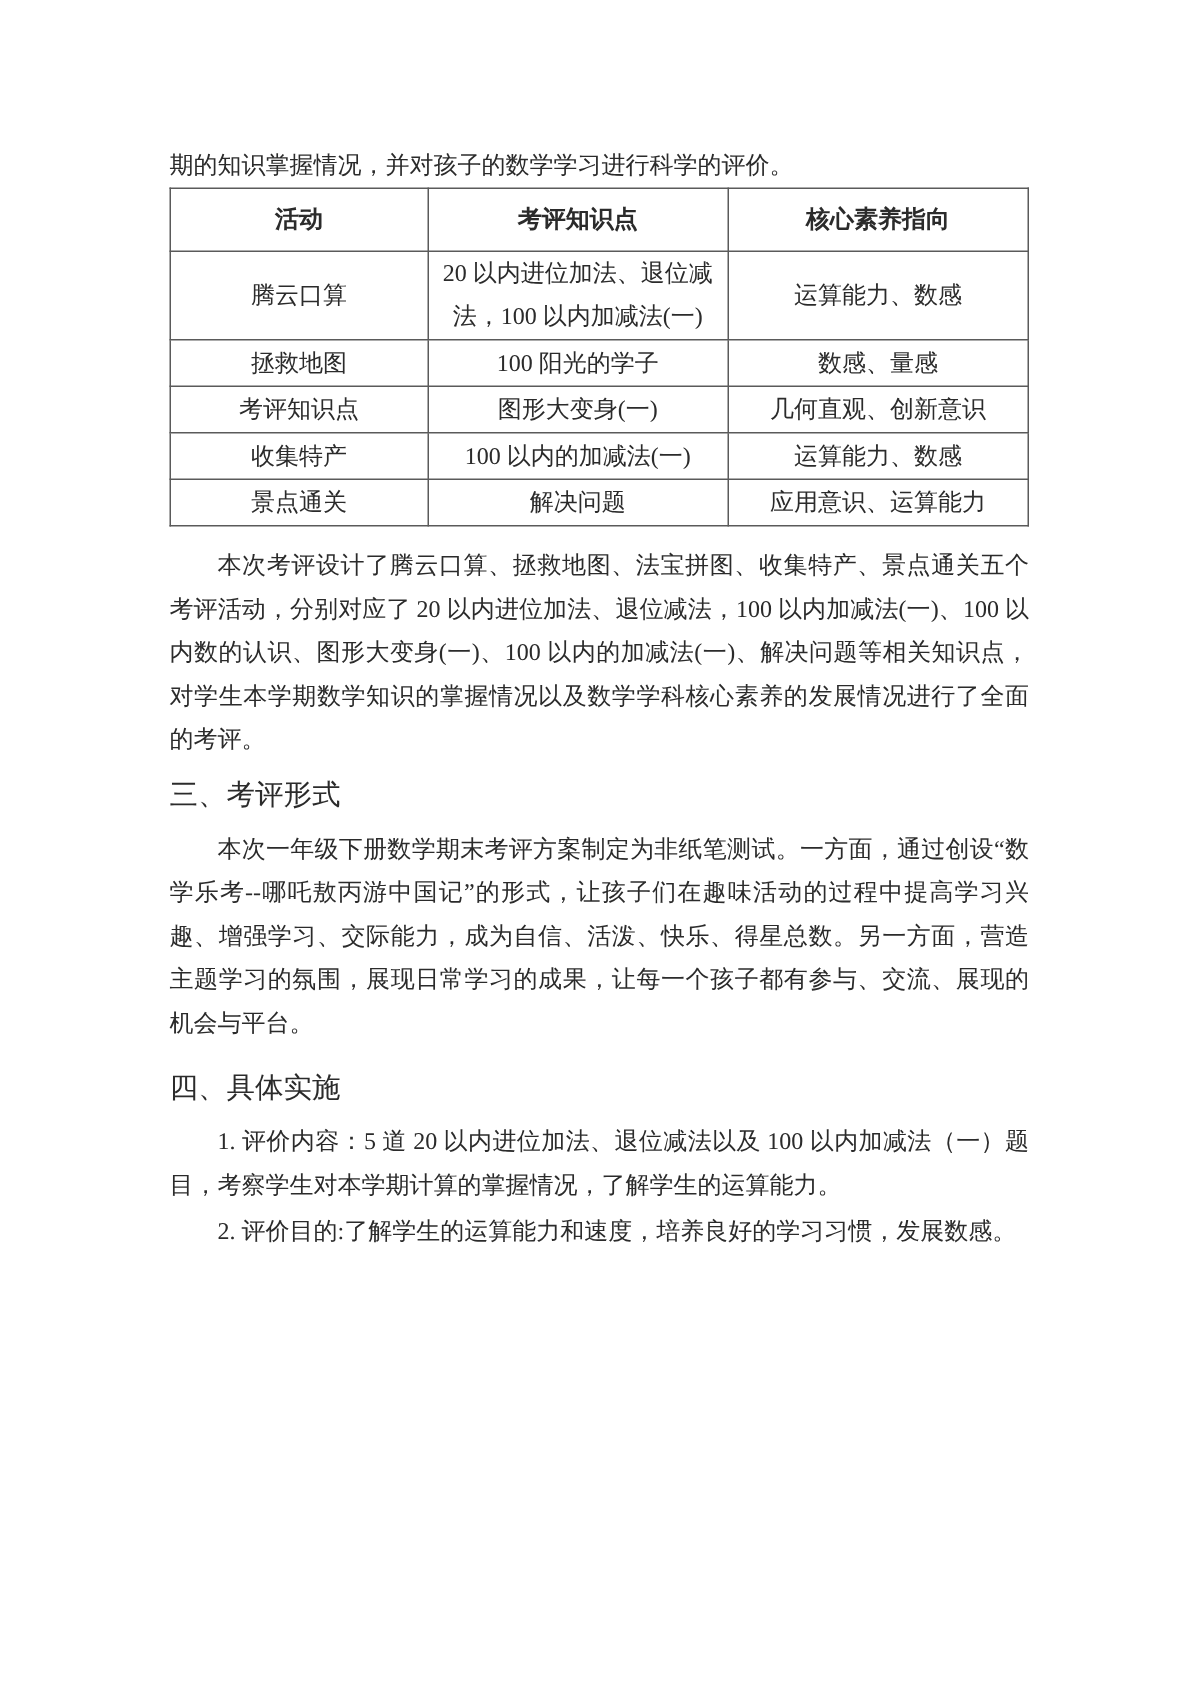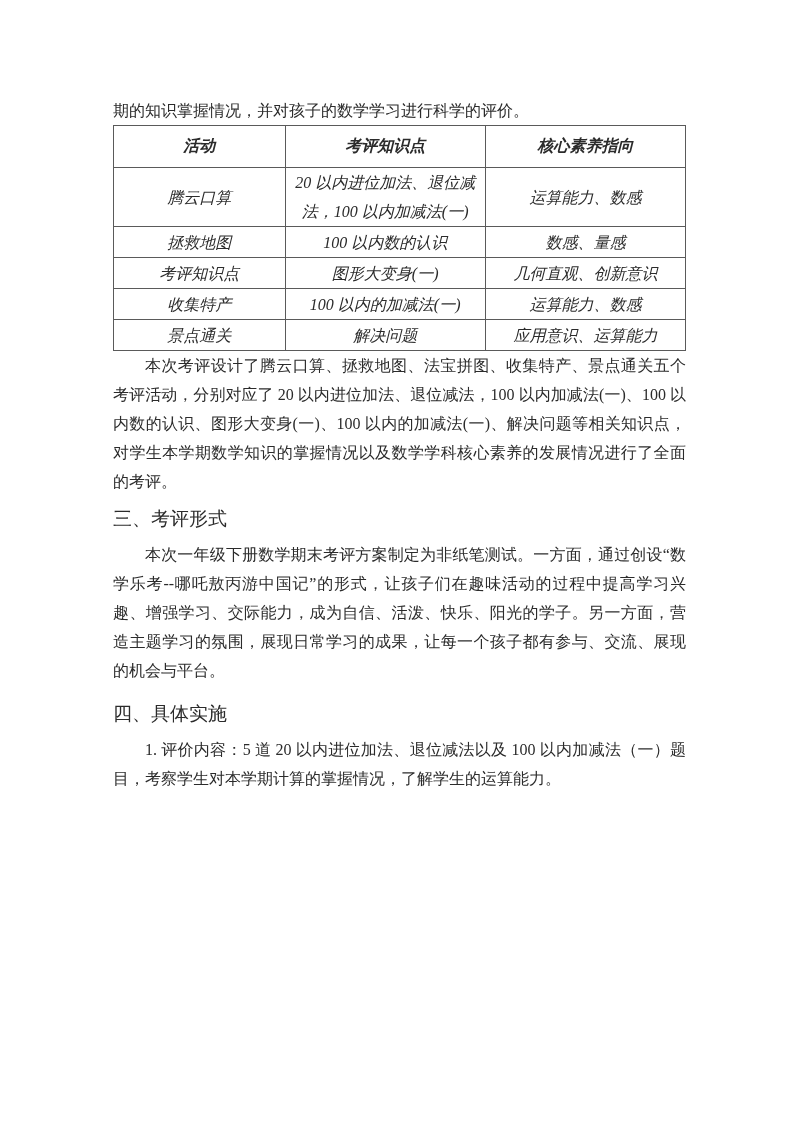--- a/index.html
+++ b/index.html
@@ -20,21 +20,20 @@
   .cont-line {
     font-size: 16px;
     line-height: 28px;
     text-align: justify;
   }
   table.eval-table {
     border-collapse: collapse;
     width: 100%;
     table-layout: fixed;
     margin-top: 0;
-    font-style: italic;
   }
   table.eval-table th,
   table.eval-table td {
     border: 1px solid #5a5a5a;
     text-align: center;
     vertical-align: middle;
     font-size: 16px;
     padding: 0 4px;
   }
   table.eval-table th {
@@ -48,20 +47,21 @@
     line-height: 29px;
   }
   .col-activity  { width: 30%; }
   .col-knowledge { width: 35%; }
   .col-literacy  { width: 35%; }
   .para {
     font-size: 16px;
     line-height: 29px;
     text-align: justify;
     text-indent: 2em;
+    margin-top: 12px;
   }
   .sec-heading {
     font-size: 19px;
     line-height: 26px;
     font-weight: normal;
     font-family: "Liberation Sans", "DejaVu Sans", sans-serif;
     margin-top: 10px;
     margin-bottom: 8px;
   }
   .sec-heading.second {
@@ -105,21 +105,21 @@
       </tr>
     </thead>
     <tbody>
       <tr>
         <td>腾云口算</td>
         <td>20 以内进位加法、退位减法，100 以内加减法(一)</td>
         <td>运算能力、数感</td>
       </tr>
       <tr>
         <td>拯救地图</td>
-        <td>100 以内数的认识</td>
+        <td>100 阳光的学子</td>
         <td>数感、量感</td>
       </tr>
       <tr>
         <td>考评知识点</td>
         <td>图形大变身(一)</td>
         <td>几何直观、创新意识</td>
       </tr>
       <tr>
         <td>收集特产</td>
         <td>100 以内的加减法(一)</td>
@@ -130,22 +130,23 @@
         <td>解决问题</td>
         <td>应用意识、运算能力</td>
       </tr>
     </tbody>
   </table>
 
   <p class="para">本次考评设计了腾云口算、拯救地图、法宝拼图、收集特产、景点通关五个考评活动，分别对应了 20 以内进位加法、退位减法，100 以内加减法(一)、100 以内数的认识、图形大变身(一)、100 以内的加减法(一)、解决问题等相关知识点，对学生本学期数学知识的掌握情况以及数学学科核心素养的发展情况进行了全面的考评。</p>
 
   <h2 class="sec-heading">三、考评形式</h2>
 
-  <p class="para after-heading">本次一年级下册数学期末考评方案制定为非纸笔测试。一方面，通过创设“数学乐考--哪吒敖丙游中国记”的形式，让孩子们在趣味活动的过程中提高学习兴趣、增强学习、交际能力，成为自信、活泼、快乐、阳光的学子。另一方面，营造主题学习的氛围，展现日常学习的成果，让每一个孩子都有参与、交流、展现的机会与平台。</p>
+  <p class="para after-heading">本次一年级下册数学期末考评方案制定为非纸笔测试。一方面，通过创设“数学乐考--哪吒敖丙游中国记”的形式，让孩子们在趣味活动的过程中提高学习兴趣、增强学习、交际能力，成为自信、活泼、快乐、得星总数。另一方面，营造主题学习的氛围，展现日常学习的成果，让每一个孩子都有参与、交流、展现的机会与平台。</p>
 
   <h2 class="sec-heading second">四、具体实施</h2>
 
 
 
   <p class="para item1">1. 评价内容：5 道 20 以内进位加法、退位减法以及 100 以内加减法（一）题目，考察学生对本学期计算的掌握情况，了解学生的运算能力。</p>
 
+  <p class="para item2">2. 评价目的:了解学生的运算能力和速度，培养良好的学习习惯，发展数感。</p>
 
 </div>
 
 </body></html>

